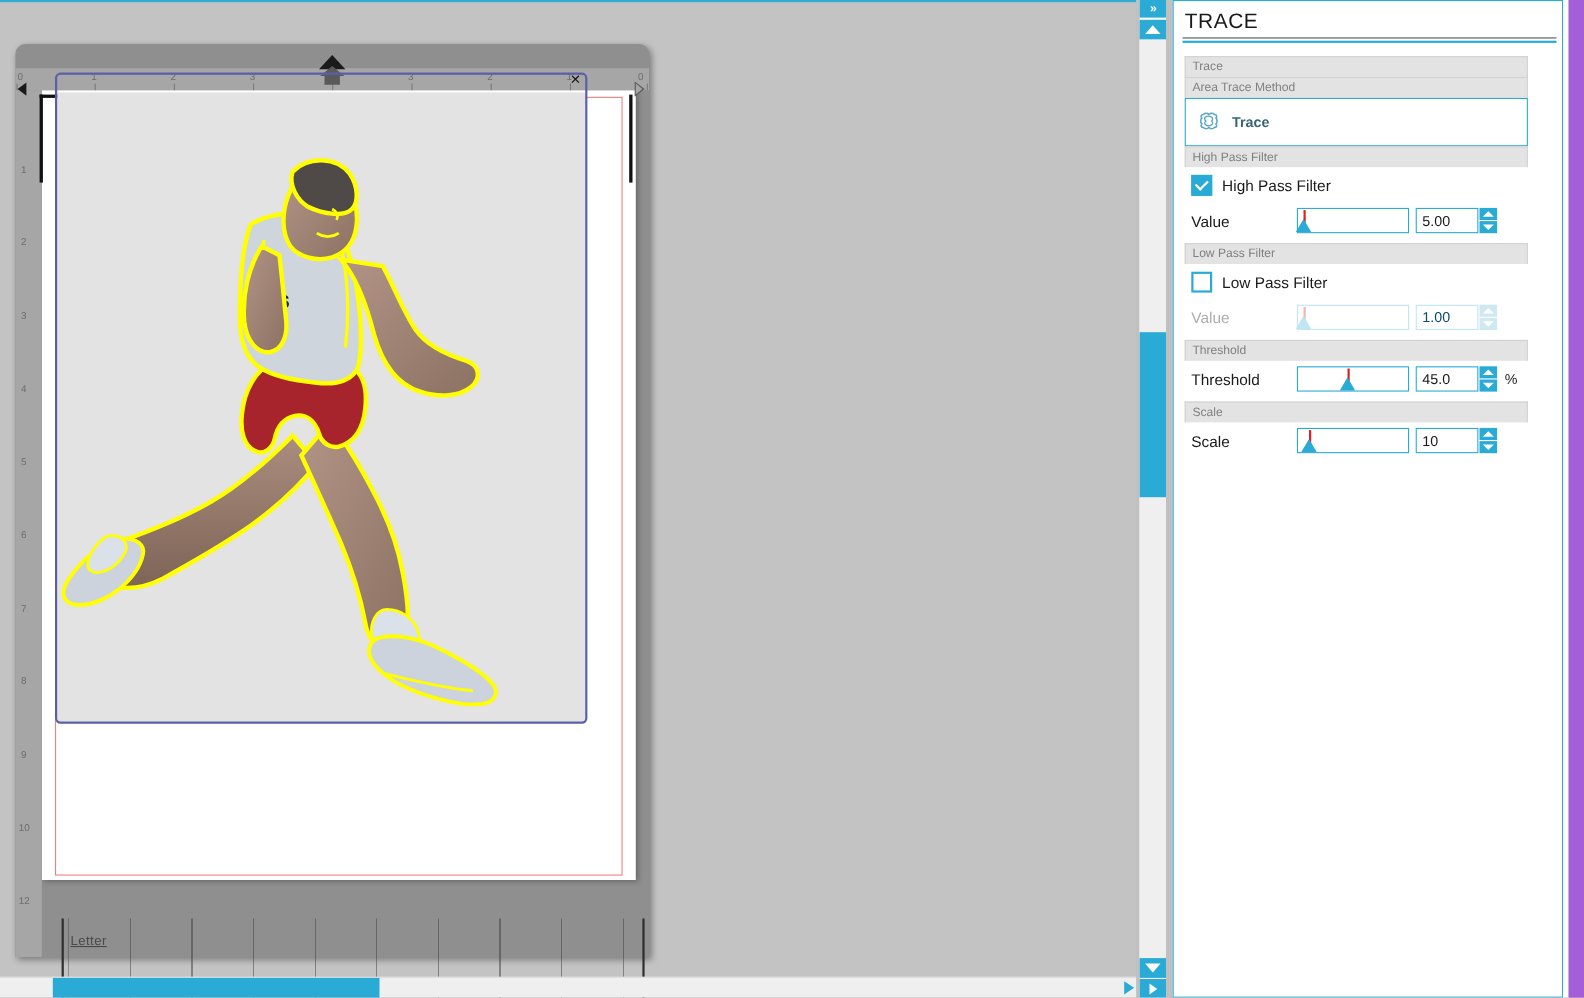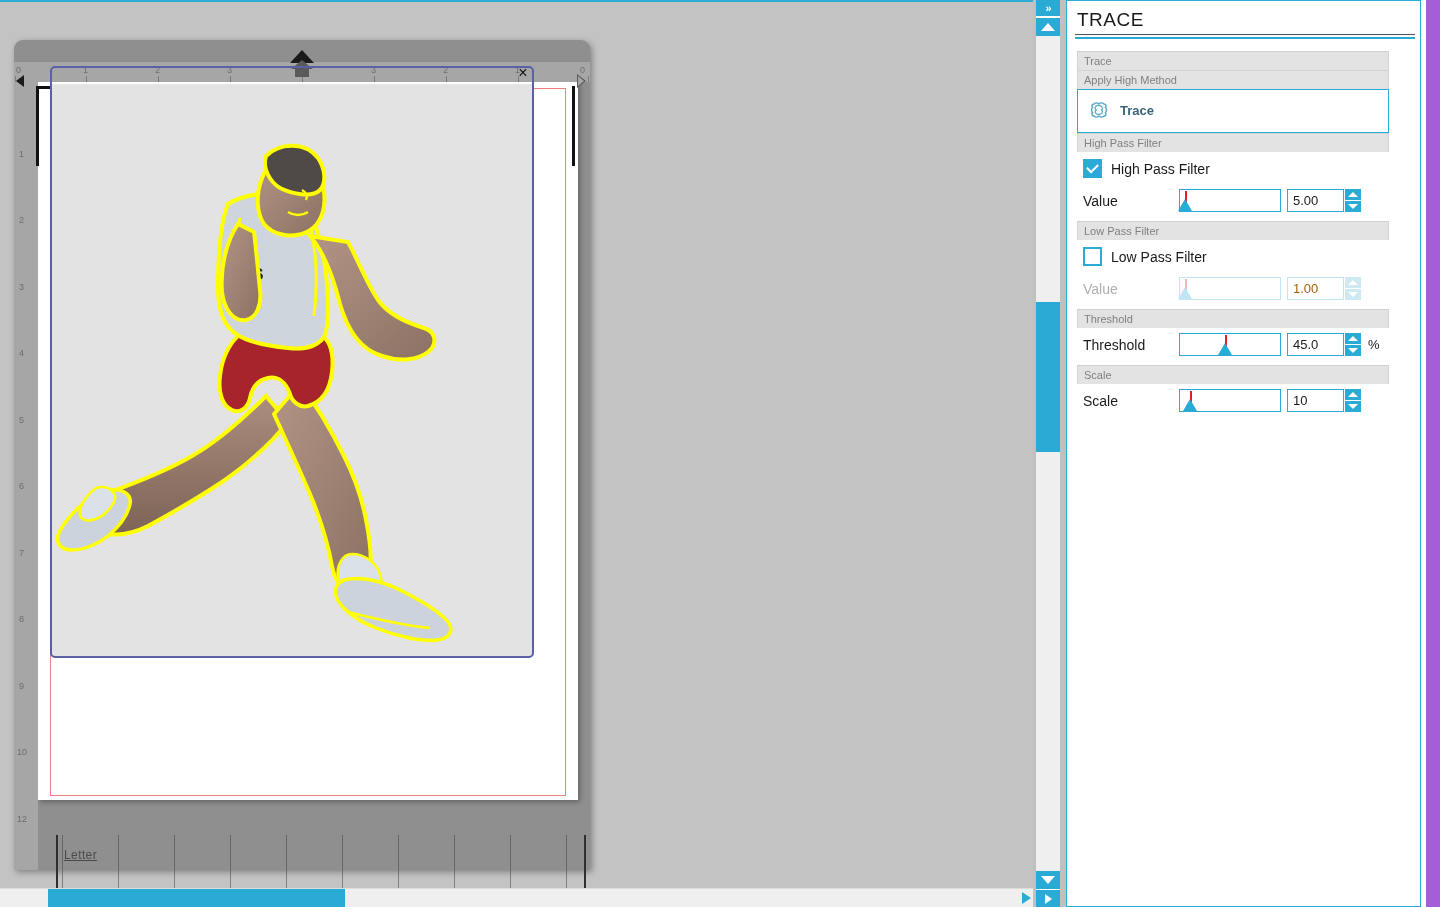--- a/index.html
+++ b/index.html
@@ -342,21 +342,21 @@
   }
   .slider.disabled .thumb { border-bottom-color: #bfe6f2; }
 
   .numbox {
     width: 57px; height: 23px; margin-left: 6px;
     border: 1px solid #29abd6; background: #fff;
     font-size: 13px; color: #1a1a1a;
     display: flex; align-items: center; padding-left: 5px;
     flex: none;
   }
-  .numbox.disabled { border-color: #bfe6f2; color: #a16207; }
+  .numbox.disabled { border-color: #bfe6f2; color: #0c4a6e; }
 
   .spin { width: 16px; height: 23px; margin-left: 1px; flex: none;
           display: flex; flex-direction: column; cursor: pointer; }
   .spin div { flex: 1; background: #29abd6; display: flex; align-items: center; justify-content: center; }
   .spin div:first-child { margin-bottom: 1px; }
   .spin i.up { width:0;height:0;border-left:5px solid transparent;border-right:5px solid transparent;border-bottom:5px solid #fff; }
   .spin i.dn { width:0;height:0;border-left:5px solid transparent;border-right:5px solid transparent;border-top:5px solid #fff; }
   .spin.disabled div { background: #cfe9f3; }
 
   .unit { font-size: 13px; color: #1a1a1a; margin-left: 7px; }
@@ -537,21 +537,21 @@
 
   <div id="panel">
     <div id="panel-title">TRACE</div>
     <div id="panel-rule-dark"></div>
     <div id="panel-rule-cyan"></div>
 
     <div id="panel-body">
 
       <div class="sec-header">Trace</div>
 
-      <div class="sec-header">Apply High Method</div>
+      <div class="sec-header">Area Trace Method</div>
       <div class="sec-box">
         <div class="method-list">
 
           <div class="method-item">
             <svg width="22" height="22" viewBox="0 0 24 24">
               <path d="M6.5,5.5 C4.5,5.5 3.5,7.5 5,9 C3.5,10.5 3.5,13.5 5,15
                        C3.5,16.5 4.5,18.5 6.5,18.5 C8,20 10.5,20 12,18.5
                        C13.5,20 16,20 17.5,18.5 C19.5,18.5 20.5,16.5 19,15
                        C20.5,13.5 20.5,10.5 19,9 C20.5,7.5 19.5,5.5 17.5,5.5
                        C16,4 13.5,4 12,5.5 C10.5,4 8,4 6.5,5.5 Z" fill="none" stroke="#5aa9c4" stroke-width="1.6"></path>

